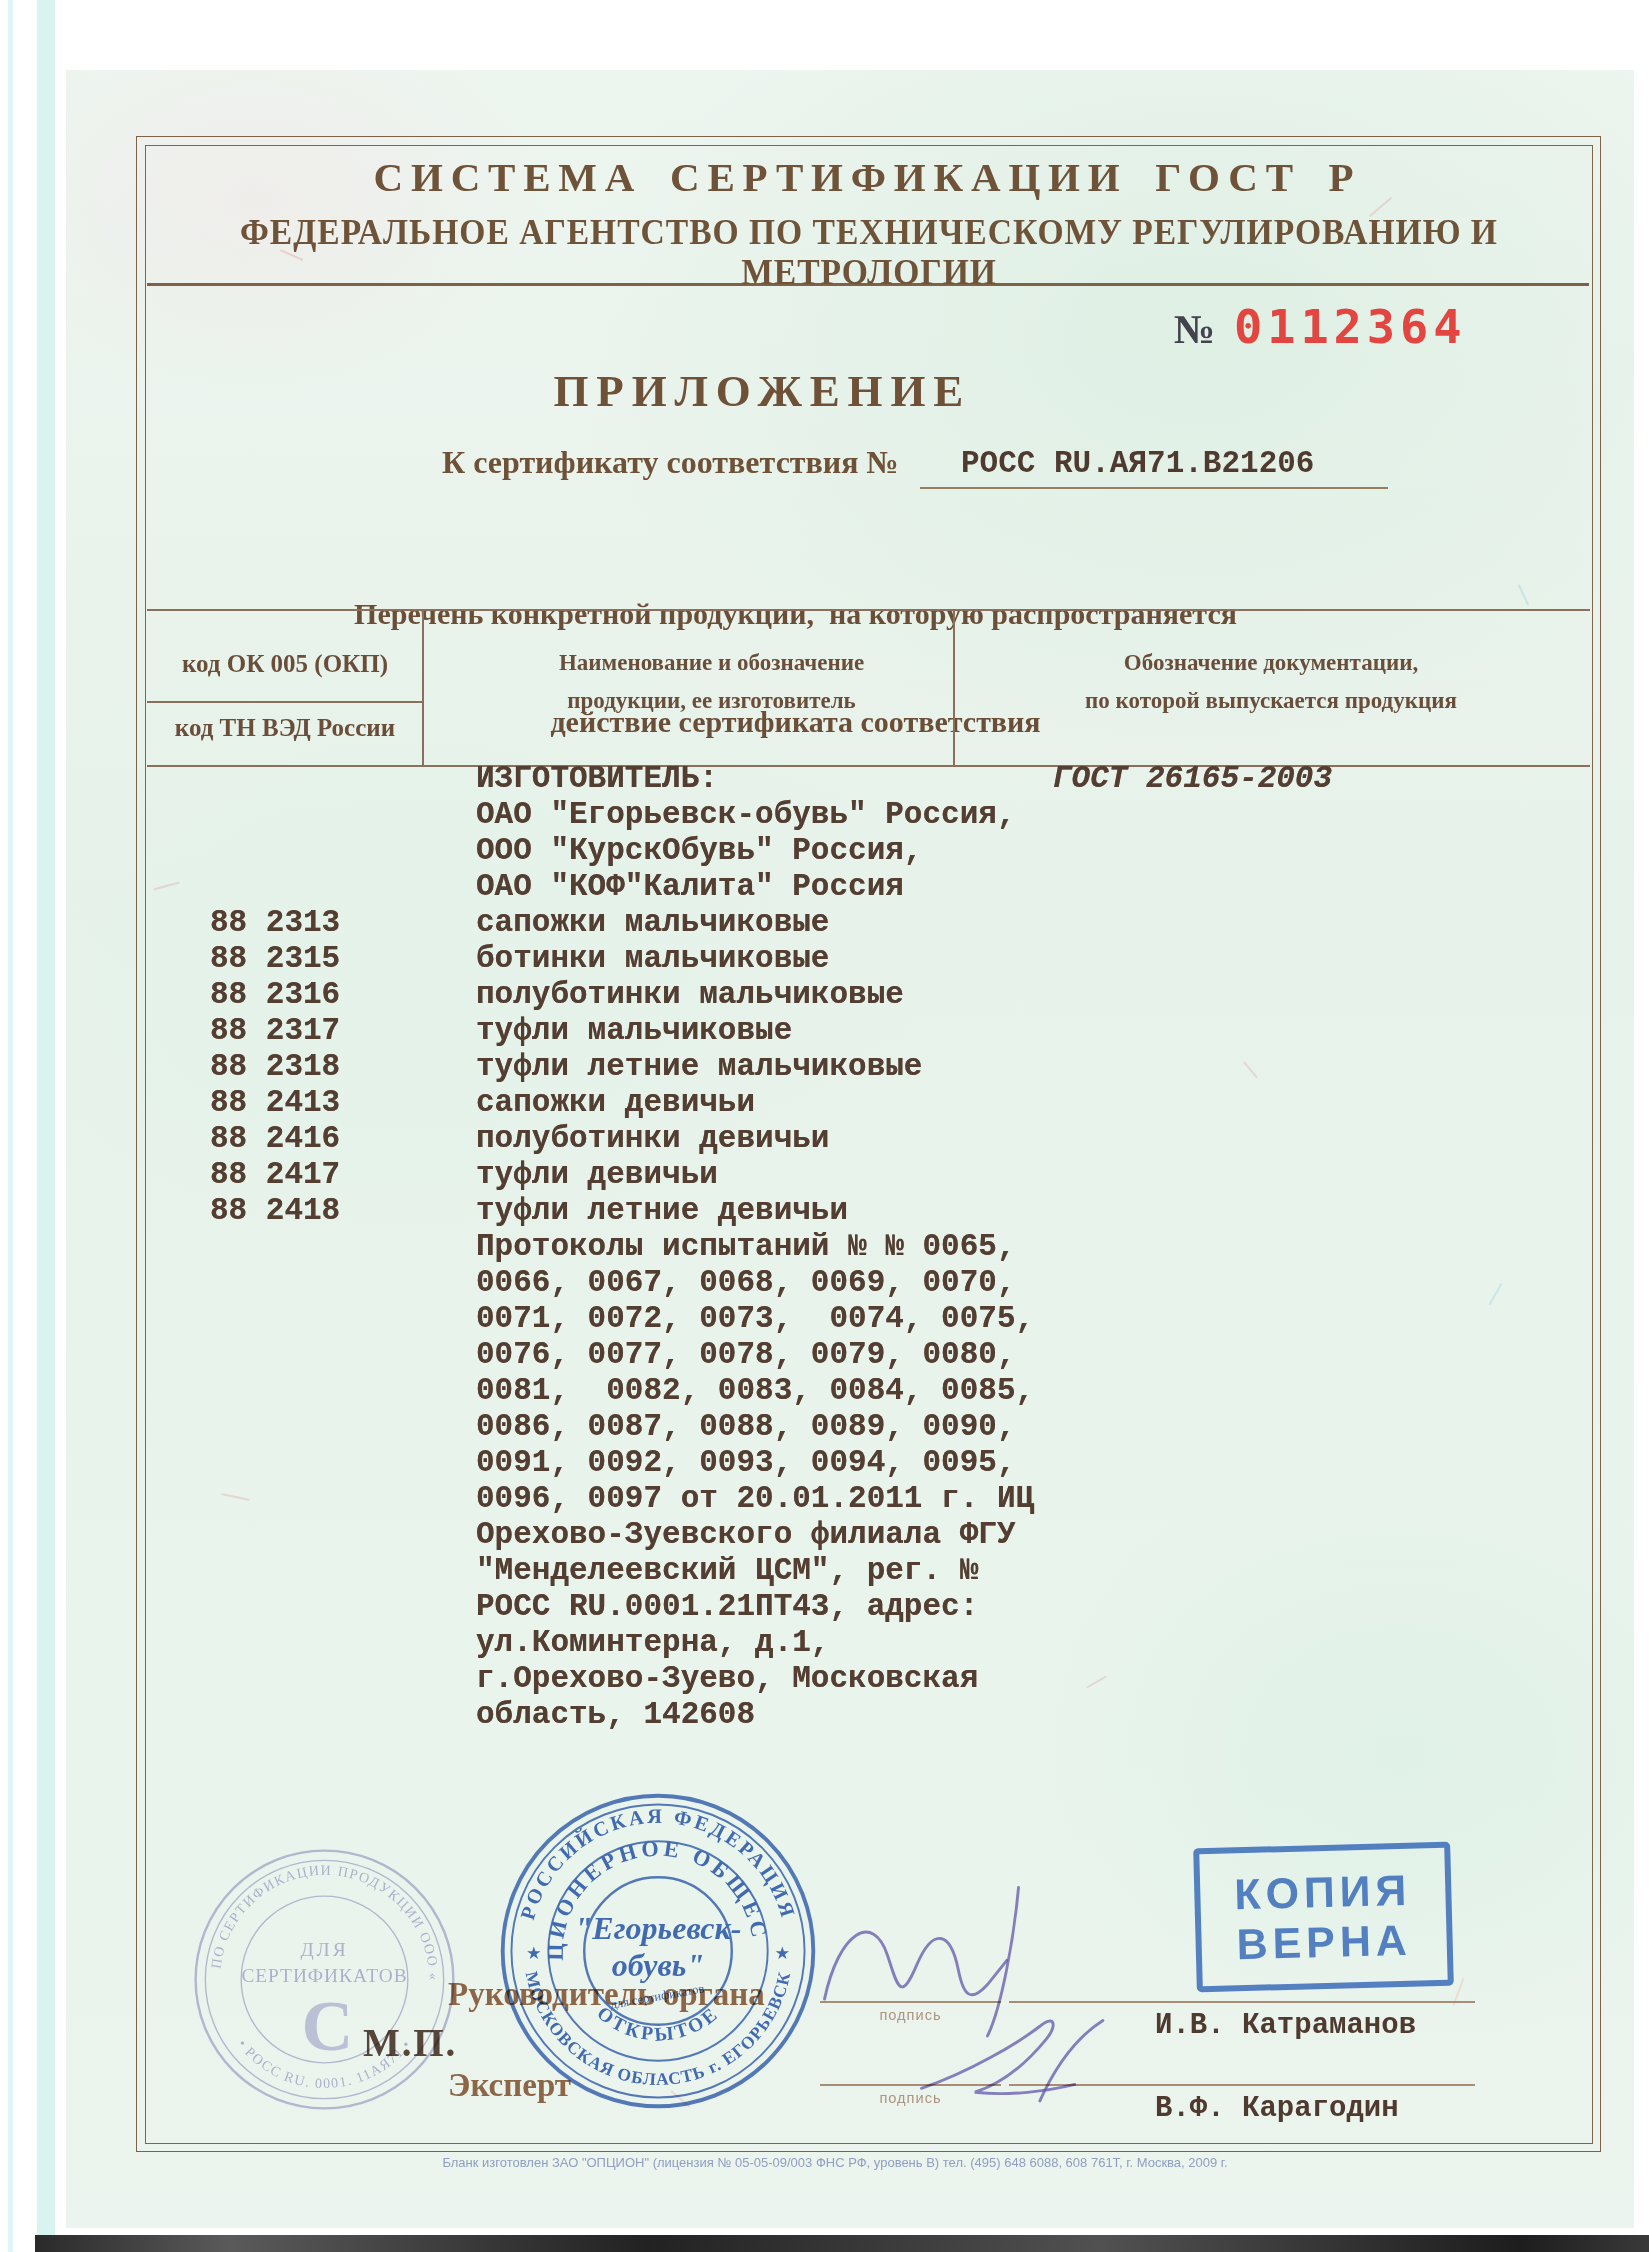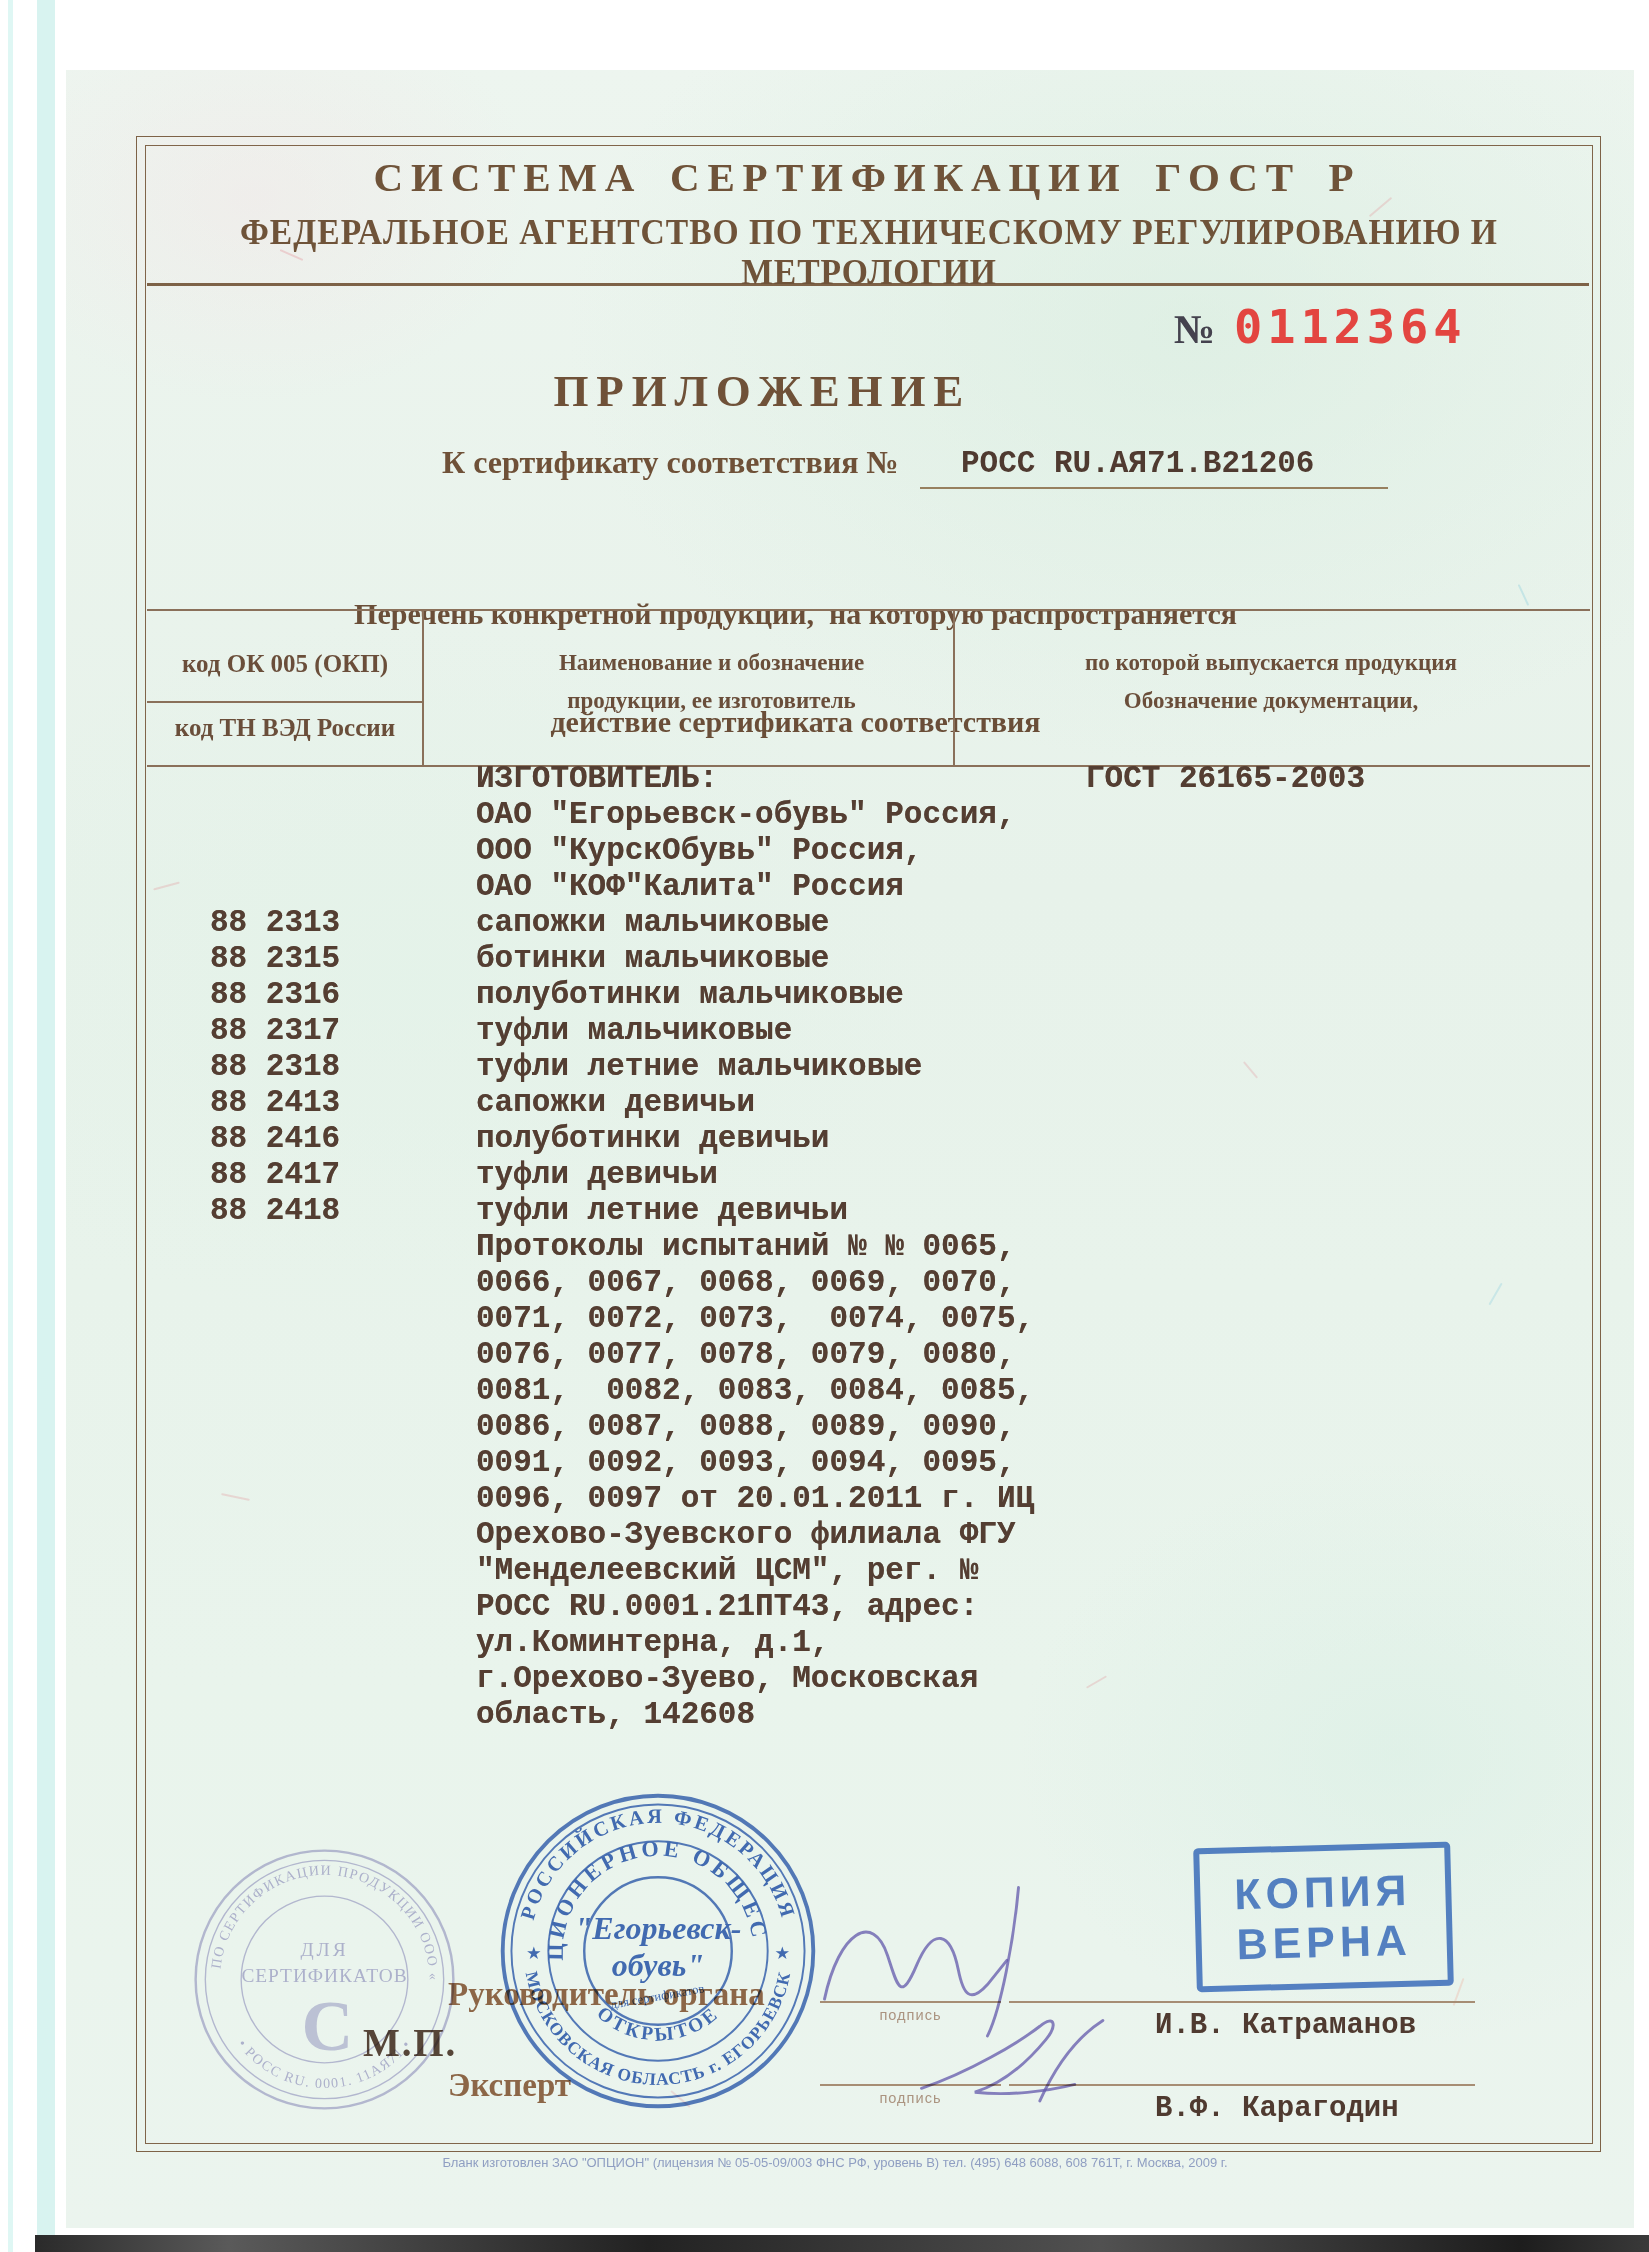--- a/index.html
+++ b/index.html
@@ -54,21 +54,21 @@
   .th1{left:147px;width:276px;font-size:25px;}
   .th2{left:422px;width:531px;font-size:23px;line-height:38px;}
   .th3{left:953px;width:636px;font-size:23px;line-height:38px;}
   
   .body-text{left:210px;top:761px;width:1223px;
     font-family:"Liberation Mono","DejaVu Sans Mono",monospace;
     font-size:31px;font-weight:bold;color:#543e32;
     text-shadow:0 0 0.6px rgba(84,62,50,.7);}
   .trow{position:relative;height:36px;white-space:pre;line-height:36px;}
   .tcode{display:inline-block;width:266px;}
-  .gost{position:absolute;left:876px;top:0;}
+  .gost{position:absolute;left:843px;top:0;font-style:italic;}
   
   .role-label{font-size:33px;font-weight:bold;color:#8c6647;position:absolute;left:448px;}
   .sig-rule{position:absolute;height:1.9px;background:#a68d74;}
   .sig-caption{position:absolute;left:820px;width:181px;text-align:center;
     font-family:"Liberation Sans",sans-serif;font-size:14.6px;color:#ab9480;letter-spacing:1px;}
   .sig-name{position:absolute;left:1155px;font-family:"Liberation Mono","DejaVu Sans Mono",monospace;
     font-size:29px;font-weight:bold;color:#4f3a30;white-space:pre;}
   .mp-label{left:342px;top:2020px;font-size:39px;font-weight:bold;color:#564538;letter-spacing:1.9px;margin-left:21px;}
   
   .stamp-violet{left:184px;top:1839px;width:281px;height:281px;opacity:.85;mix-blend-mode:multiply;}
@@ -131,22 +131,22 @@
 <div class="abs t-line" style="left:422px;top:609px;width:1.9px;height:157px;"></div>
 <div class="abs t-line" style="left:953px;top:609px;width:1.9px;height:157px;"></div>
 
 <div class="th th1" style="top:650px;">код ОК 005 (ОКП)</div>
 <div class="th th1" style="top:714px;">код ТН ВЭД России</div>
 <div class="th th2" style="top:644px;padding-left:24px;">
   <div>Наименование и обозначение</div>
   <div>продукции, ее изготовитель</div>
 </div>
 <div class="th th3" style="top:644px;">
+  <div>Обозначение документации,</div>
   <div>по которой выпускается продукция</div>
-  <div>Обозначение документации,</div>
 </div>
 
 <div class="abs body-text">
   <div class="trow"><span class="tcode"></span><span>ИЗГОТОВИТЕЛЬ:</span><span class="gost">ГОСТ 26165-2003</span></div>
   <div class="trow"><span class="tcode"></span><span>ОАО "Егорьевск-обувь" Россия,</span></div>
   <div class="trow"><span class="tcode"></span><span>ООО "КурскОбувь" Россия,</span></div>
   <div class="trow"><span class="tcode"></span><span>ОАО "КОФ"Калита" Россия</span></div>
   <div class="trow"><span class="tcode">88 2313</span><span>сапожки мальчиковые</span></div>
   <div class="trow"><span class="tcode">88 2315</span><span>ботинки мальчиковые</span></div>
   <div class="trow"><span class="tcode">88 2316</span><span>полуботинки мальчиковые</span></div>

